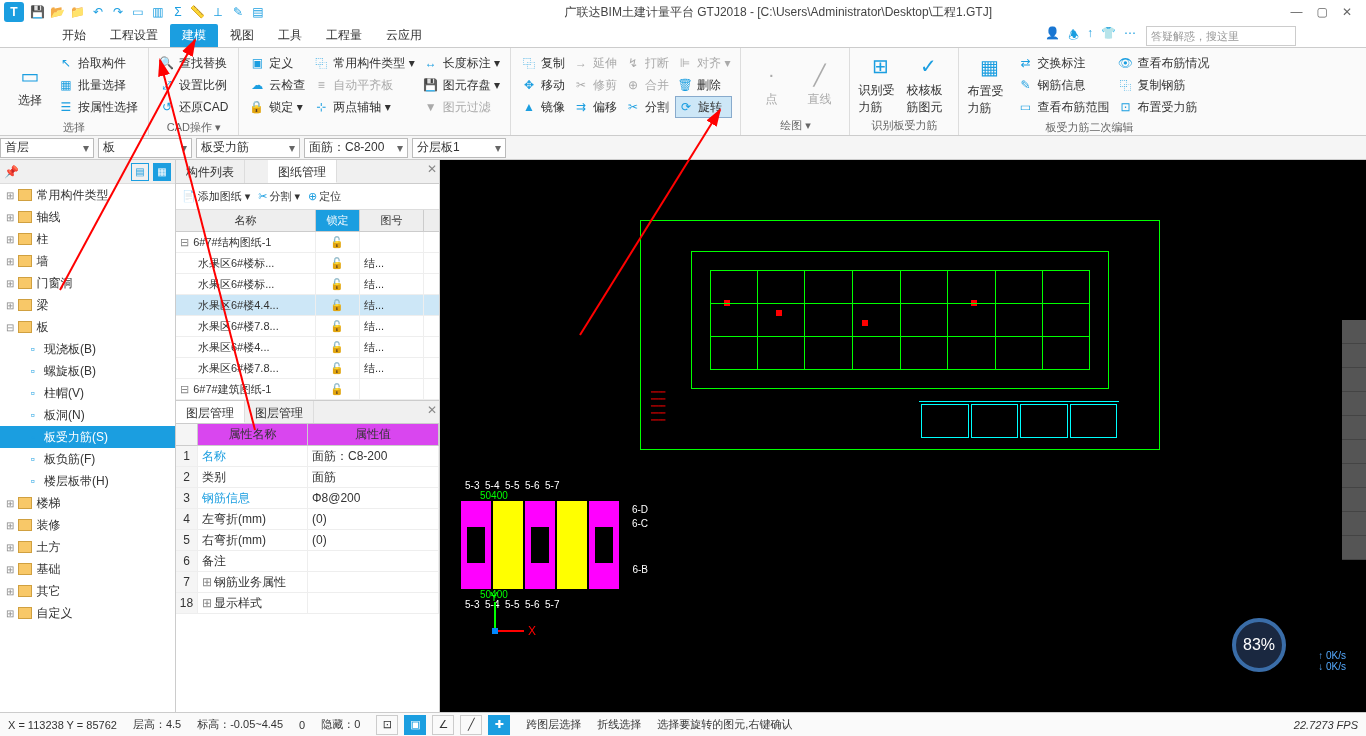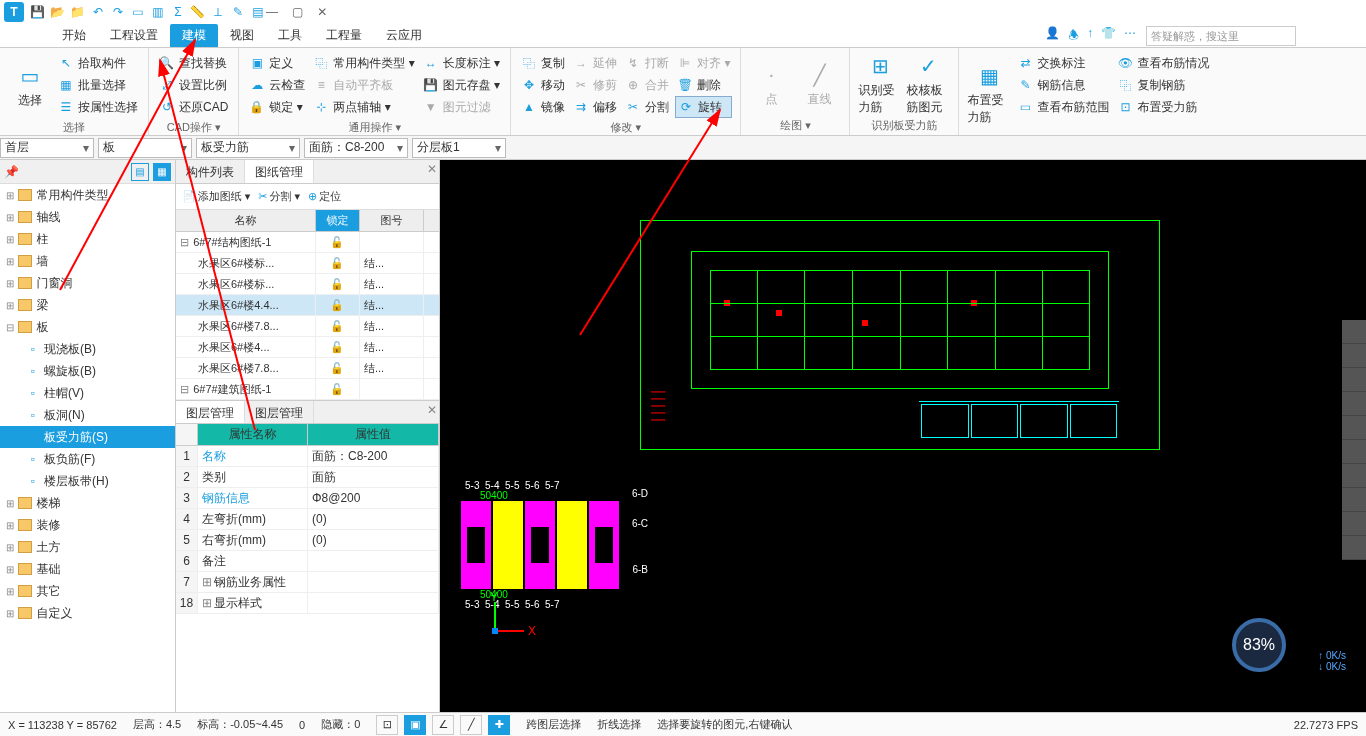--- a/index.html
+++ b/index.html
@@ -53,21 +53,21 @@
 .leftpane-header .icons { display: flex; gap: 4px; }
 .leftpane-header .icons > span { width: 18px; height: 18px; border: 1px solid #1b9ee0; display: flex; align-items: center; justify-content: center; color: #1b9ee0; font-size: 10px; cursor: pointer; }
 .tree { flex: 1; overflow-y: auto; }
 .tree-item { height: 22px; display: flex; align-items: center; padding-left: 6px; cursor: pointer; gap: 4px; }
 .tree-item.l2 { padding-left: 26px; }
 .tree-item.selected { background: #1b9ee0; color: #fff; }
 .tree-folder { width: 14px; height: 12px; background: #f8c868; border: 1px solid #d0a040; }
 .tree-icon { width: 14px; height: 14px; display: flex; align-items: center; justify-content: center; color: #1b9ee0; }
 
 
-.midpane-tabs { height: 24px; display: flex; background: #f0f0f0; border-bottom: 1px solid #ccc; }
+.midpane-tabs { height: 24px; display: flex; background: #f0f0f0; border-bottom: 1px solid #ccc; gap: 23px; }
 .midpane-tab { padding: 4px 10px; cursor: pointer; border-right: 1px solid #ddd; }
 .midpane-tab.active { background: #fff; border-bottom: 1px solid #fff; }
 .midpane-toolbar { height: 26px; display: flex; align-items: center; gap: 8px; padding: 0 6px; border-bottom: 1px solid #ddd; font-size: 11px; }
 .midpane-toolbar .tb-btn { display: flex; align-items: center; gap: 2px; cursor: pointer; color: #333; }
 .midpane-toolbar .tb-btn .icon { color: #1b9ee0; }
 
 .drawing-table { flex: 0 0 auto; }
 .dt-header { display: flex; height: 22px; background: #eee; border-bottom: 1px solid #ccc; }
 .dt-header > div { border-right: 1px solid #ccc; display: flex; align-items: center; justify-content: center; font-size: 11px; }
 .dt-name { width: 140px; }
@@ -78,39 +78,39 @@
 .dt-row.selected { background: #cde7f7; }
 .dt-row .dt-lock-cell { justify-content: center; width: 44px; }
 .dt-row .dt-num-cell { width: 64px; }
 .lock-icon { color: #e8a030; }
 
 .midpane-close { position: absolute; right: 2px; top: 2px; cursor: pointer; color: #888; }
 
 
 .prop-tabs { height: 24px; display: flex; background: #f0f0f0; border-bottom: 1px solid #ccc; border-top: 1px solid #ccc; }
 .prop-table { flex: 1; overflow-y: auto; }
-.pt-header { display: flex; height: 22px; background: #14b8a6; border-bottom: 1px solid #ccc; }
+.pt-header { display: flex; height: 22px; background: #d946ef; border-bottom: 1px solid #ccc; }
 .pt-header > div { border-right: 1px solid #ccc; display: flex; align-items: center; justify-content: center; }
 .pt-row { display: flex; height: 21px; border-bottom: 1px solid #eee; }
 .pt-row > div { border-right: 1px solid #eee; display: flex; align-items: center; padding: 0 4px; }
 .pt-num { width: 22px; justify-content: center; background: #f5f5f5; }
 .pt-name { width: 110px; }
 .pt-val { flex: 1; }
 .pt-name a { color: #1b9ee0; text-decoration: none; }
 
 
 .drawing { position: absolute; border: 1px solid #0f0; }
 .grid-label { position: absolute; color: #fff; font-size: 10px; }
 
 
 .statusbar { height: 24px; border-top: 1px solid #ccc; display: flex; align-items: center; padding: 0 8px; gap: 16px; font-size: 11px; background: #fafafa; }
 .statusbar .sb-section { display: flex; align-items: center; gap: 6px; text-align: center; }
 .status-tool { width: 22px; height: 20px; border: 1px solid #ccc; display: flex; align-items: center; justify-content: center; cursor: pointer; }
 .status-tool.active { background: #1b9ee0; color: #fff; border-color: #1b9ee0; }
-.sb-right { margin-left: auto; }
+.sb-right { margin-left: auto; font-style: italic; }
 
 
 .arrow { position: absolute; pointer-events: none; }
 
 
 .perf-circle { position: absolute; right: 80px; bottom: 40px; width: 54px; height: 54px; border-radius: 50%; border: 4px solid #3a6da8; background: #1a2840; color: #fff; display: flex; align-items: center; justify-content: center; font-size: 16px; }
 .perf-stats { position: absolute; right: 20px; bottom: 40px; color: #5af; font-size: 10px; }
 
 
 .right-toolbar { position: absolute; right: 0; top: 160px; width: 24px; background: #555; display: flex; flex-direction: column; }
@@ -130,20 +130,21 @@
     <span class="qat-icon">↶</span>
     <span class="qat-icon">↷</span>
     <span class="qat-icon">▭</span>
     <span class="qat-icon">▥</span>
     <span class="qat-icon">Σ</span>
     <span class="qat-icon">📏</span>
     <span class="qat-icon">⟂</span>
     <span class="qat-icon">✎</span>
     <span class="qat-icon">▤</span>
   </div>
+  <div class="title-text">广联达BIM土建计量平台 GTJ2018 - [C:\Users\Administrator\Desktop\工程1.GTJ]</div>
   <div class="win-controls">
     <span>—</span>
     <span>▢</span>
     <span>✕</span>
   </div>
 </div>
 
 <div class="menubar">
   <div class="menu-item">开始</div>
   <div class="menu-item">工程设置</div>
@@ -248,21 +249,20 @@
         <div class="ribbon-small-row">
             <span class="icon">💾</span>
             <span>图元存盘 ▾</span>
           </div>
         <div class="ribbon-small-row disabled">
             <span class="icon">▼</span>
             <span>图元过滤</span>
           </div>
       </div>
     </div>
-    <div class="ribbon-group-label">通用操作 ▾</div>
   </div>
 
   <div class="ribbon-group">
     <div class="ribbon-group-body">
       <div class="ribbon-col">
         <div class="ribbon-small-row">
             <span class="icon">⿻</span>
             <span>复制</span>
           </div>
         <div class="ribbon-small-row">
@@ -310,21 +310,20 @@
         <div class="ribbon-small-row">
             <span class="icon">🗑</span>
             <span>删除</span>
           </div>
         <div class="ribbon-small-row highlight">
             <span class="icon">⟳</span>
             <span>旋转</span>
           </div>
       </div>
     </div>
-    <div class="ribbon-group-label">修改 ▾</div>
   </div>
 
   <div class="ribbon-group">
     <div class="ribbon-group-body">
       <div class="ribbon-big-btn disabled" style="color:#aaa">
         <div class="icon" style="color:#aaa">·</div>
         <span>点</span>
       </div>
       <div class="ribbon-big-btn disabled" style="color:#aaa">
         <div class="icon" style="color:#aaa">╱</div>
@@ -376,20 +375,21 @@
         <div class="ribbon-small-row">
             <span class="icon">⿻</span>
             <span>复制钢筋</span>
           </div>
         <div class="ribbon-small-row">
             <span class="icon">⊡</span>
             <span>布置受力筋</span>
           </div>
       </div>
     </div>
+    <div class="ribbon-group-label">板受力筋二次编辑</div>
   </div>
 </div>
 
 <div class="dropdown-row">
   <div class="combo" style="width:94px">
       <span>首层</span>
     </div>
   <div class="combo" style="width:94px">
       <span>板</span>
     </div>
@@ -711,21 +711,21 @@
         <div style="flex:1;background:#ff0;margin:1px"></div>
         <div style="flex:1;background:#f0f;margin:1px;position:relative">
             <div style="position:absolute;inset:30% 20%;background:#000"></div>
           </div>
       </div>
 
       <div class="grid-label" style="top:0;left:15px">5-3&nbsp;&nbsp;5-4&nbsp;&nbsp;5-5&nbsp;&nbsp;5-6&nbsp;&nbsp;5-7</div>
       <div class="grid-label" style="top:10px;left:30px;color:#0f0">50400</div>
       <div class="grid-label" style="bottom:10px;left:30px;color:#0f0">50400</div>
       <div class="grid-label" style="bottom:0;left:15px">5-3&nbsp;&nbsp;5-4&nbsp;&nbsp;5-5&nbsp;&nbsp;5-6&nbsp;&nbsp;5-7</div>
-      <div class="grid-label" style="right:-18px;top:8px">6-D</div>
+      <div class="grid-label" style="right:-18px;top:24px">6-D</div>
       <div class="grid-label" style="right:-18px;top:38px">6-C</div>
       <div class="grid-label" style="right:-18px;top:84px">6-B</div>
     </div>
 
     <div style="position:absolute;left:54px;bottom:80px">
       <div style="position:absolute;width:2px;height:30px;background:#0f0;bottom:0"></div>
       <div style="position:absolute;color:#0f0;left:-4px;top:-42px">Y</div>
       <div style="position:absolute;width:30px;height:2px;background:#f00;bottom:0;left:0"></div>
       <div style="position:absolute;color:#f00;left:34px;bottom:-6px">X</div>
       <div style="position:absolute;width:6px;height:6px;background:#08f;bottom:-2px;left:-2px"></div>

